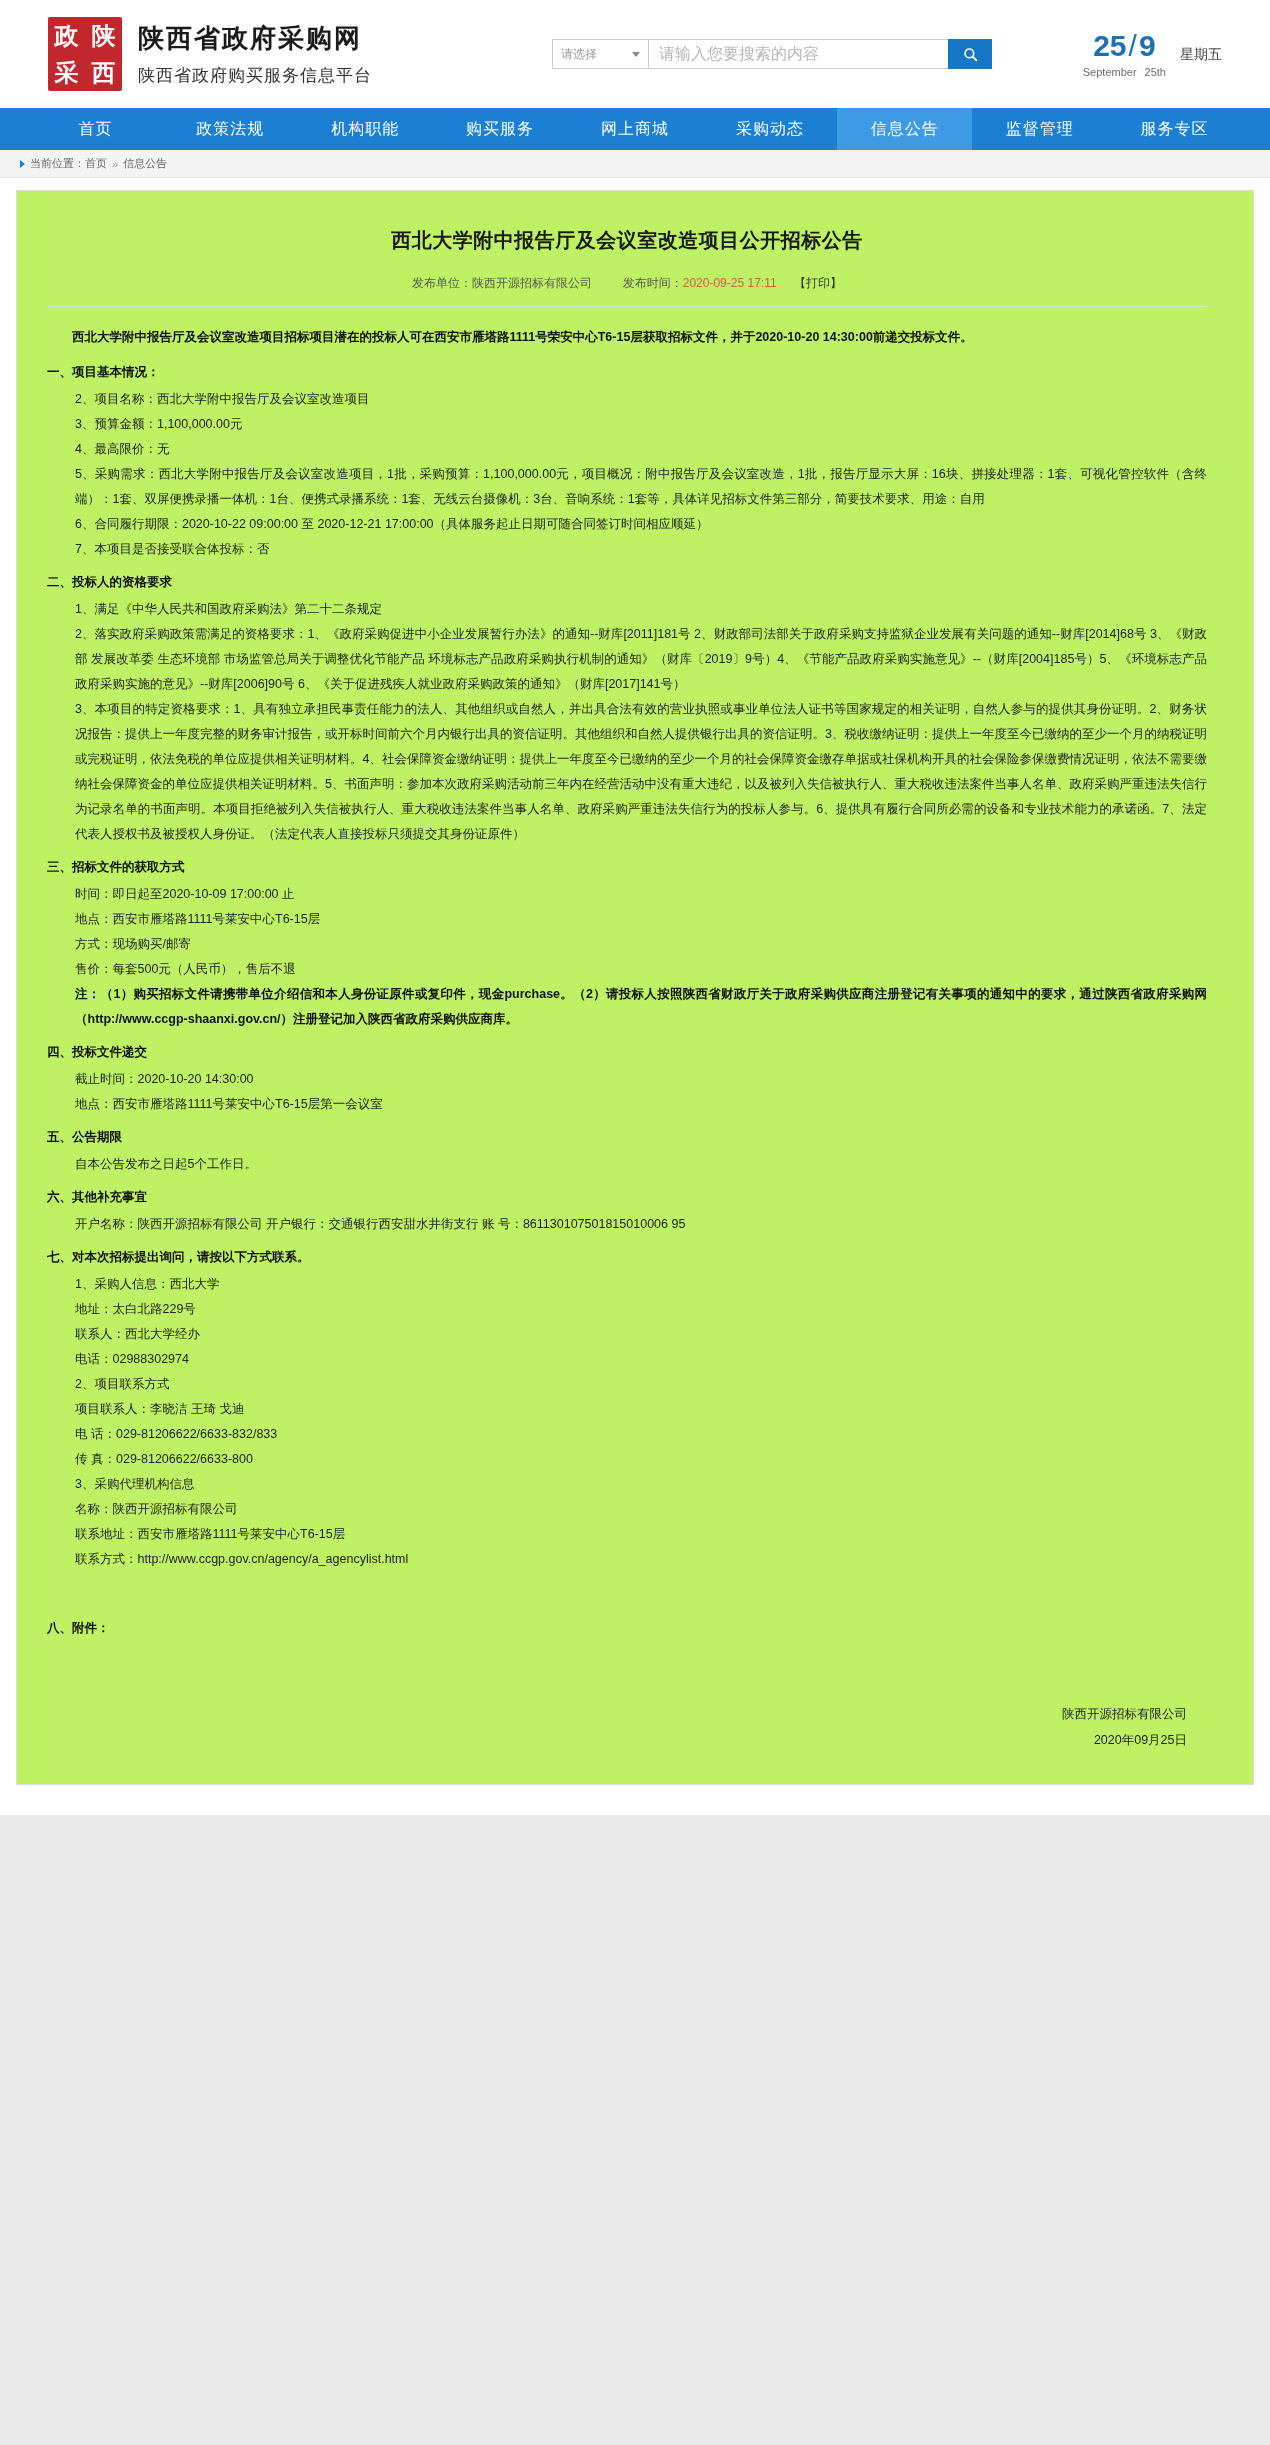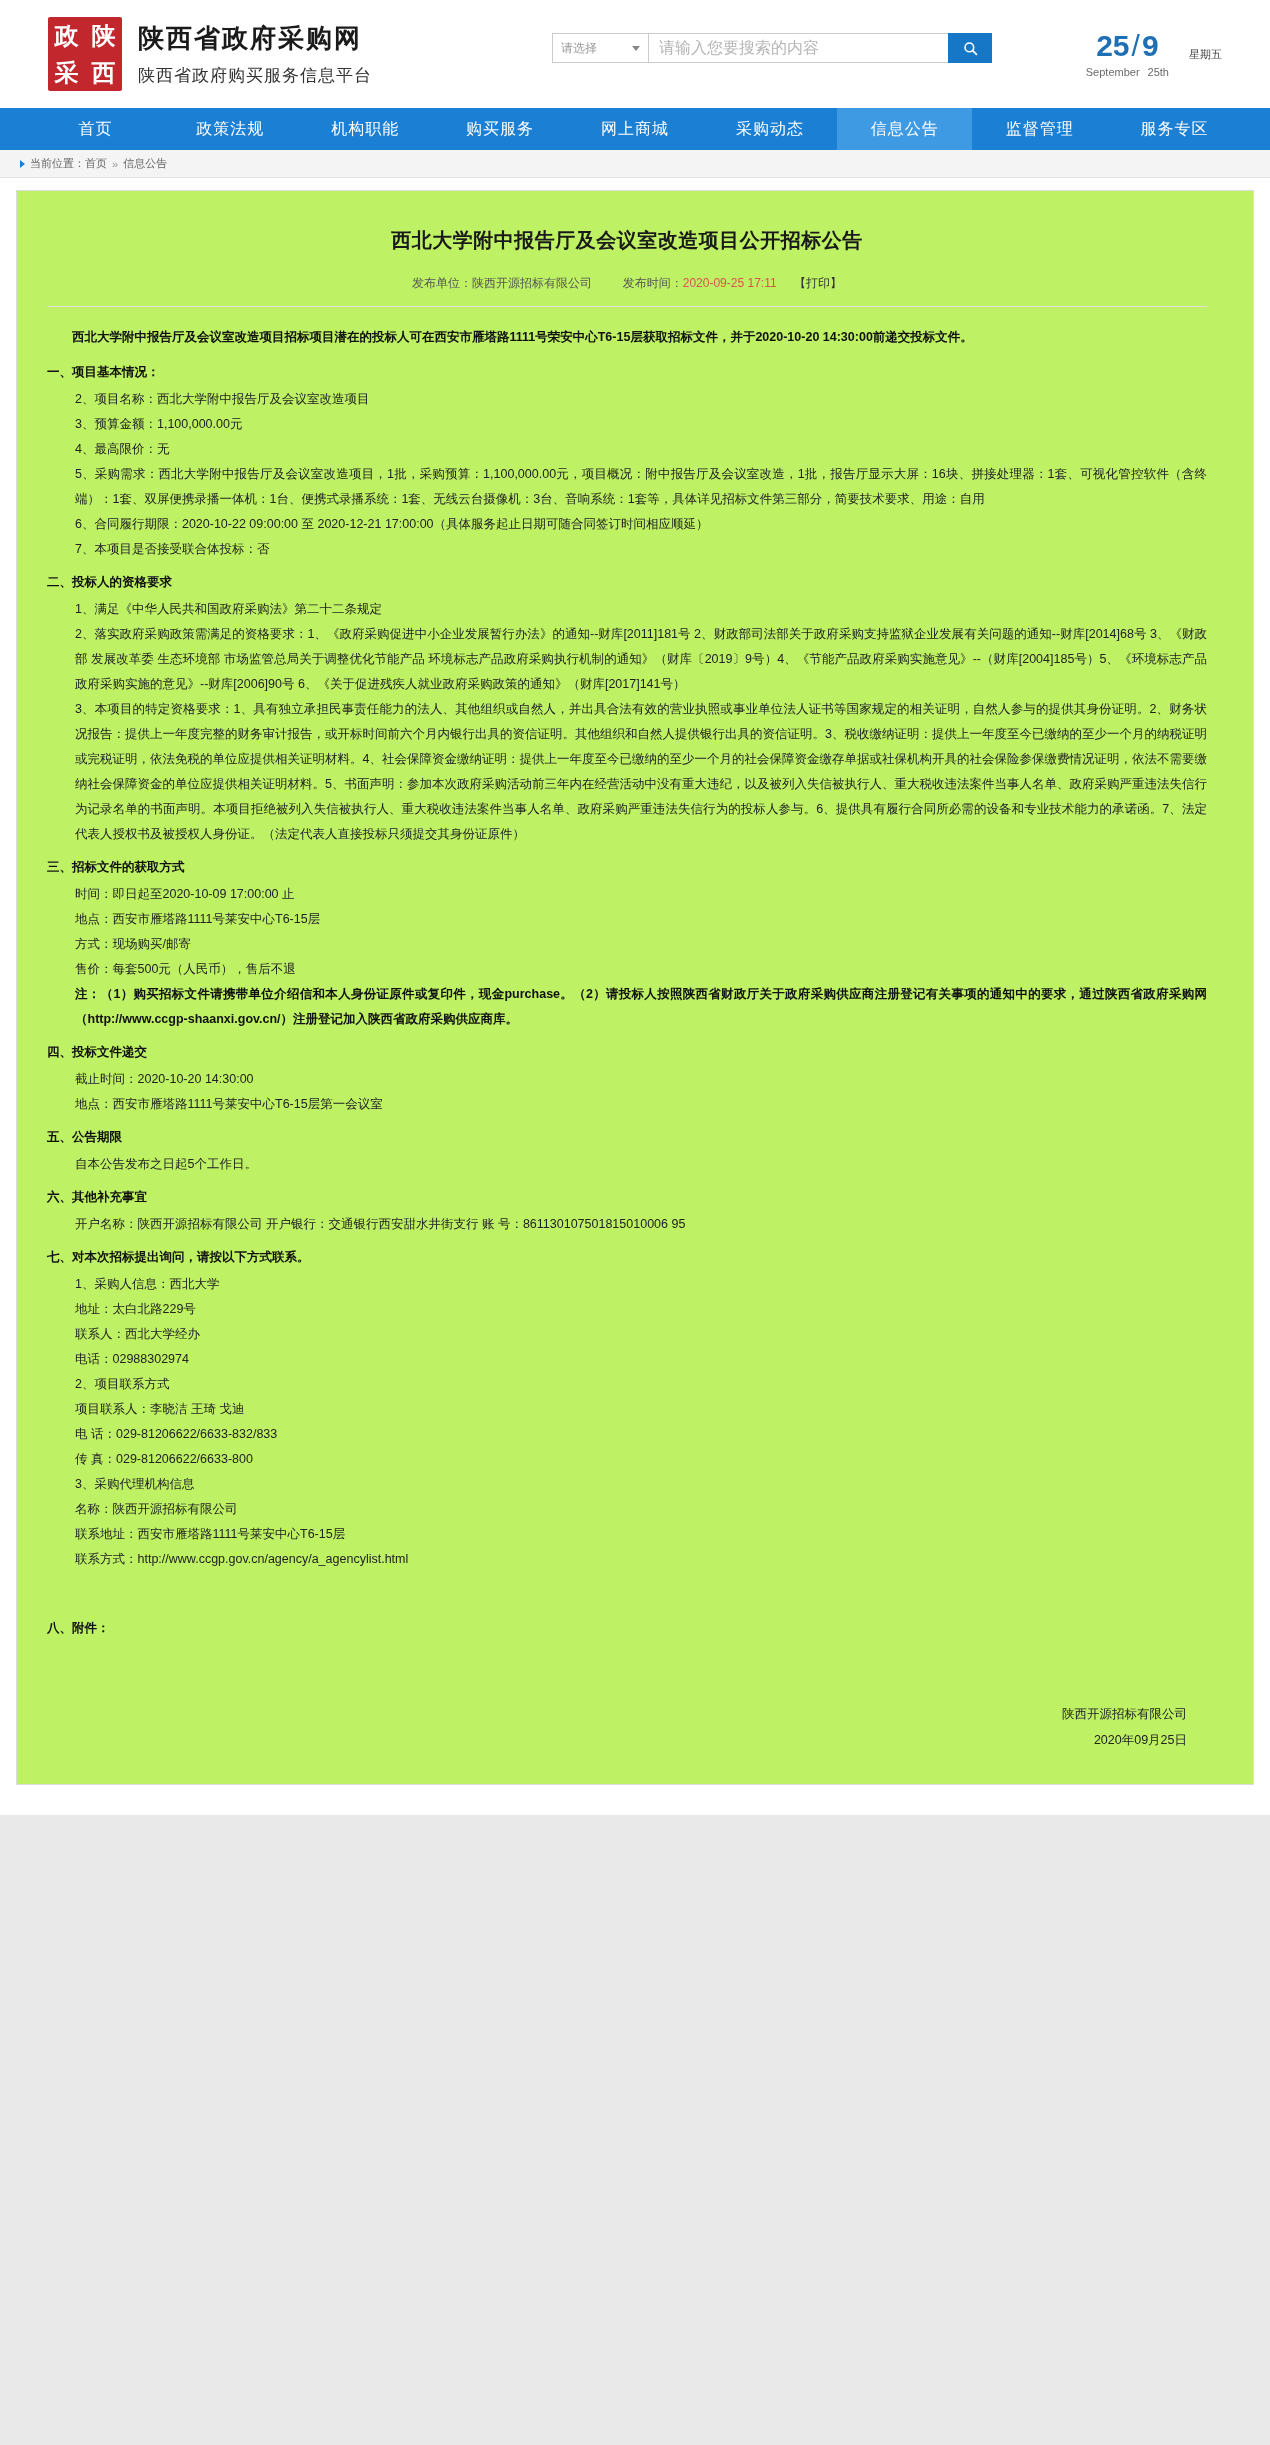--- a/index.html
+++ b/index.html
@@ -48,21 +48,21 @@
   .logo-text .line2 {
     font-size: 17px;
     color: #333333;
     letter-spacing: 1px;
     line-height: 1.4;
     margin-top: 8px;
   }
 
   .search-area {
     display: flex;
-    align-items: flex-end;
+    align-items: center;
     margin-left: 180px;
     height: 18px;
   }
   .search-select {
     width: 96px; height: 30px;
     border: 1px solid #cccccc;
     border-right: none;
     background: #ffffff;
     font-size: 12px;
     color: #999999;
@@ -112,22 +112,22 @@
   }
   .date-nums .slash { font-weight: normal; color: #1f6fb5; margin: 0 2px; }
   .date-sub {
     font-size: 11px;
     color: #6b6b6b;
     margin-top: 5px;
     white-space: nowrap;
   }
   .date-sub .en { margin-right: 8px; }
   .weekday {
-    margin-left: 20px;
-    font-size: 11px;
+    margin-left: 14px;
+    font-size: 14px;
     color: #444444;
     line-height: 1.5;
     text-align: left;
   }
 
   
   .nav {
     height: 42px;
     background: #1b7fd4;
     display: flex;

